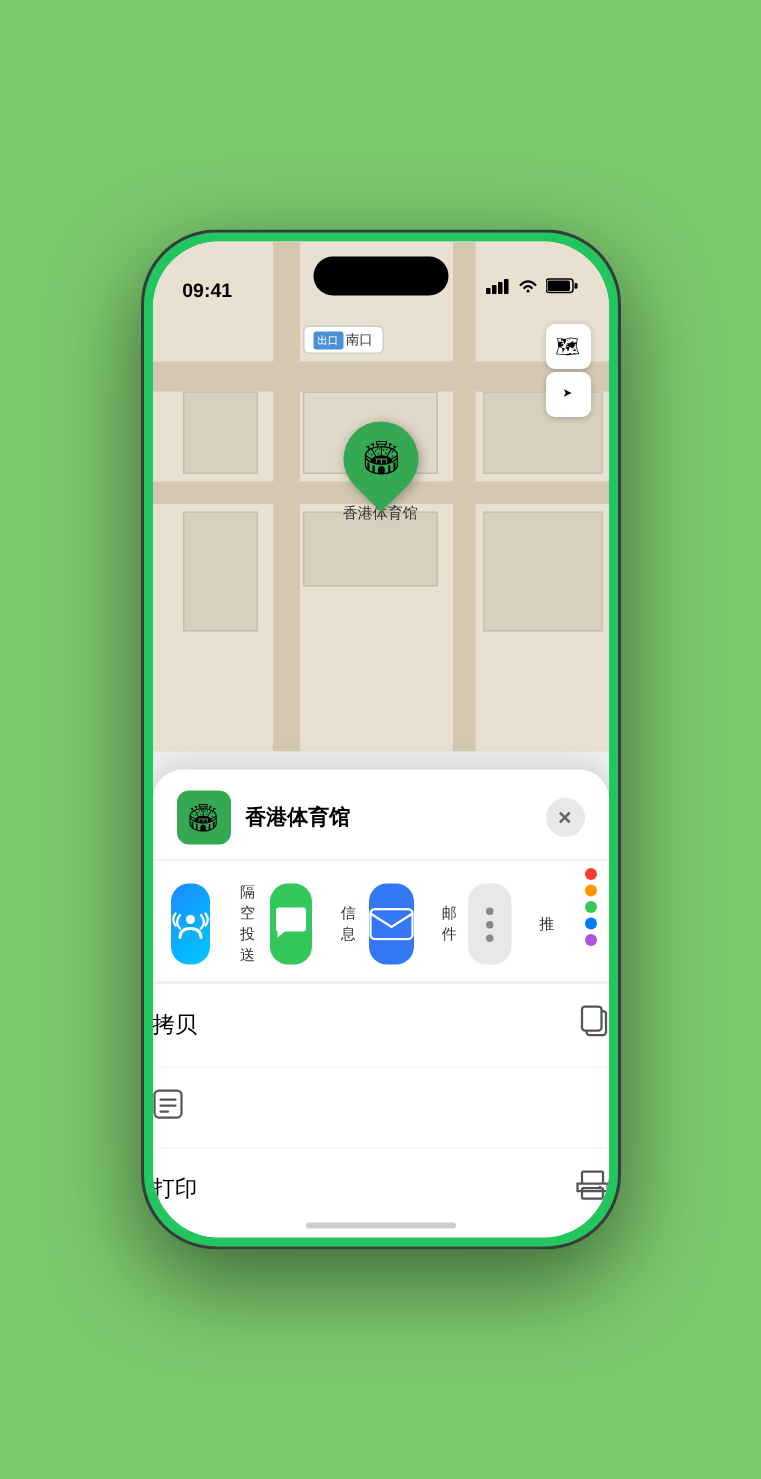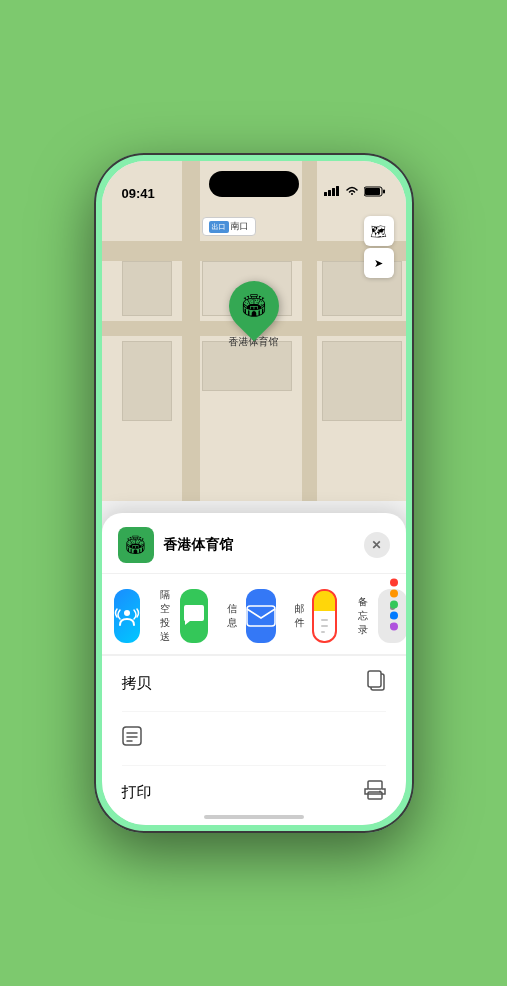--- a/index.html
+++ b/index.html
@@ -9,21 +9,21 @@
       display: flex;
       justify-content: center;
       align-items: center;
       min-height: 100vh;
       font-family: -apple-system, 'PingFang SC', 'Helvetica Neue', sans-serif;
     }
 
     .phone-frame {
       width: 320px;
       height: 680px;
-      background: #86efac;
+      background: #22c55e;
       border-radius: 50px;
       padding: 8px;
       position: relative;
       box-shadow: 0 20px 60px rgba(0,0,0,0.5), inset 0 0 0 2px #3a3a3a;
     }
 
     .phone-screen {
       width: 100%;
       height: 100%;
       background: #f0f0f0;
@@ -75,20 +75,21 @@
 
     
     .map-area {
       position: absolute;
       top: 0;
       left: 0;
       right: 0;
       height: 340px;
       background: #e8e0d0;
       overflow: hidden;
+      font-family: Liberation Mono, monospace;
     }
 
     .map-bg {
       position: absolute;
       top: 0; left: 0; right: 0; bottom: 0;
     }
 
     
     .road-h1 {
       position: absolute;
@@ -337,21 +338,21 @@
     }
 
     .share-label {
       font-size: 10px;
       color: #333;
       text-align: center;
     }
 
     
     .action-list {
-      padding: 0 20px;
+      padding: 0 0;
     }
 
     .action-item {
       display: flex;
       align-items: center;
       justify-content: space-between;
       padding: 14px 0;
       border-bottom: 1px solid #f5f5f5;
       cursor: pointer;
     }
@@ -513,31 +514,20 @@
           <div class="share-item">
             <div class="share-icon-box share-icon-mail">
               <svg width="30" height="22" viewBox="0 0 30 22" fill="none">
                 <rect x="1" y="1" width="28" height="20" rx="3" fill="none" stroke="white" stroke-width="1.5"></rect>
                 <path d="M1 4 L15 13 L29 4" stroke="white" stroke-width="1.5" fill="none"></path>
               </svg>
             </div>
             <span class="share-label">邮件</span>
           </div>
 
-          <div class="share-item">
-            <div class="share-icon-box share-icon-notes notes-selected" style="position:relative; overflow:hidden;">
-              <div style="position:absolute; top:0; left:0; right:0; height:40%; background:#ffd60a; z-index:1;"></div>
-              <div class="share-icon-notes-lines" style="z-index:2; position:absolute; bottom:8px; left:7px; right:7px;">
-                <div class="share-icon-notes-line"></div>
-                <div class="share-icon-notes-line"></div>
-                <div class="share-icon-notes-line" style="width:60%;"></div>
-              </div>
-            </div>
-            <span class="share-label">备忘录</span>
-          </div>
 
           <div class="share-item" style="margin-right:24px;">
             <div class="share-icon-box" style="background:#e8e8e8; position:relative;">
               <div style="display:flex; flex-direction:column; gap:4px; align-items:center; justify-content:center; height:100%;">
                 <div style="width:5px;height:5px;background:#888;border-radius:50%;"></div>
                 <div style="width:5px;height:5px;background:#888;border-radius:50%;"></div>
                 <div style="width:5px;height:5px;background:#888;border-radius:50%;"></div>
               </div>
             </div>
             <span class="share-label">推</span>

